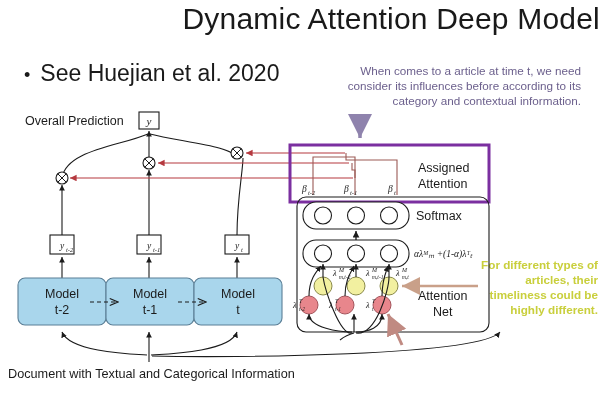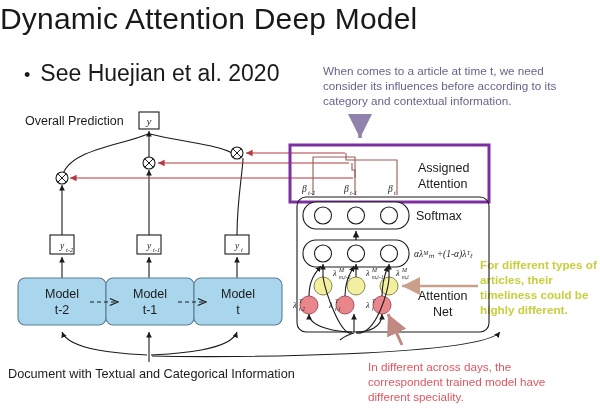--- a/index.html
+++ b/index.html
@@ -8,34 +8,34 @@
     background:#ffffff;
     font-family:"Liberation Sans", sans-serif;
     overflow:hidden;
     position:relative;
   }
   #slide{position:absolute;inset:0;}
 
   
   .title{
     position:absolute;left:0;top:2px;width:600px;
-    text-align:left;
+    text-align:right;
     font-size:30px;font-weight:400;color:#191919;
     letter-spacing:.2px;
   }
   
   .bullet{
     position:absolute;left:24px;top:60px;
     font-size:23px;color:#1a1a1a;
     display:flex;align-items:baseline;gap:10px;
   }
   .bullet .dot{font-size:18px;line-height:1;}
 
   
-  .anno{position:absolute;line-height:1.28;}
+  .anno{position:absolute;line-height:1.28;text-align:right;}
   .anno-purple{
     left:323px;top:64px;width:258px;
     font-size:11.7px;color:#6b5f8c;
   }
   .anno-green{
     left:480px;top:258px;width:118px;
     font-size:11.7px;color:#c9cf3c;font-weight:600;
   }
   .anno-red{
     left:368px;top:360px;width:220px;
@@ -54,21 +54,20 @@
 
   <div class="title">Dynamic Attention Deep Model</div>
 
   <div class="bullet">
     <span class="dot">•</span>
     <span>See Huejian et al. 2020</span>
   </div>
 
   <div class="anno anno-purple">When comes to a article at time t, we need consider its influences before according to its category and contextual information.</div>
   <div class="anno anno-green">For different types of articles, their timeliness could be highly different.</div>
-  <div class="anno anno-red">In different across days, the correspondent trained model have different speciality.</div>
 
   <svg id="diagram" viewBox="0 0 600 314">
     <defs>
       <marker id="arrH" markerWidth="7" markerHeight="7" refX="6" refY="3" orient="auto">
         <path d="M0,0 L6,3 L0,6 Z" fill="#1b1b1b"></path>
       </marker>
       <marker id="arrR" markerWidth="7" markerHeight="7" refX="6" refY="3" orient="auto">
         <path d="M0,0 L6,3 L0,6 Z" fill="#b5393f"></path>
       </marker>
       <marker id="arrRo" markerWidth="8" markerHeight="8" refX="7" refY="3.5" orient="auto">

